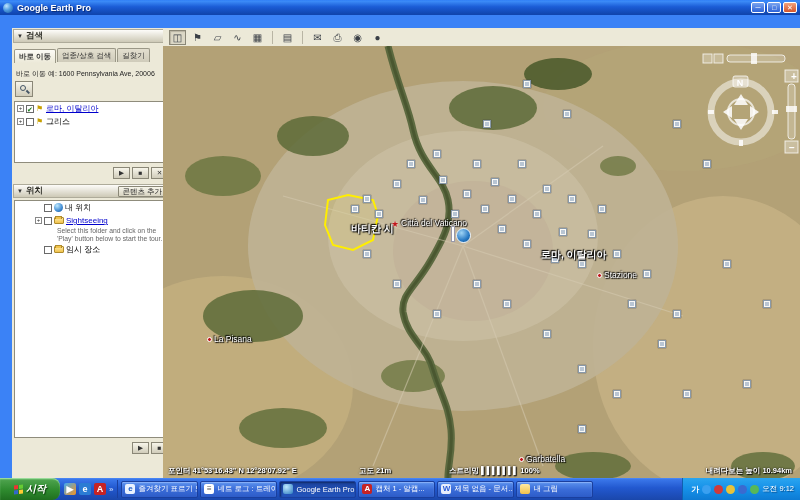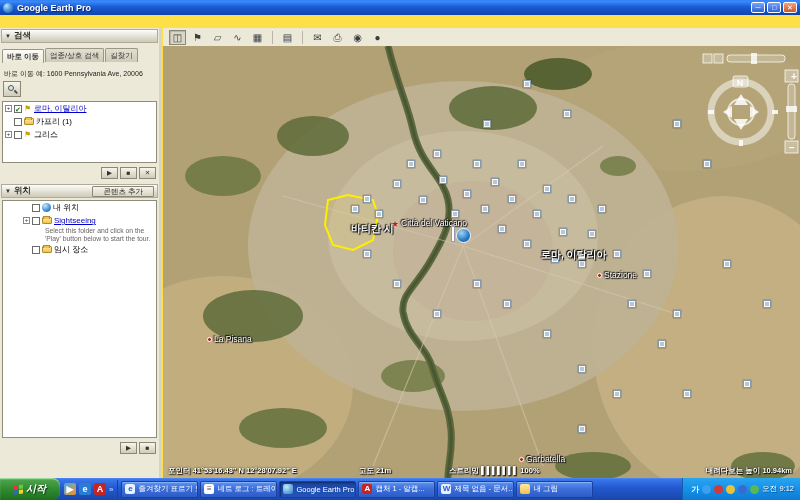--- a/index.html
+++ b/index.html
@@ -1,44 +1,44 @@
 <!DOCTYPE html>
 <html><head>
 <meta charset="utf-8">
 <style>
   * { margin:0; padding:0; box-sizing:border-box; }
   html,body { width:800px; height:500px; overflow:hidden; }
-  #screen { position:relative; width:800px; height:500px; font-family:"Liberation Sans",sans-serif; background:#fde047; overflow:hidden; }
+  #screen { position:relative; width:800px; height:500px; font-family:"Liberation Sans",sans-serif; background:#3b82f6; overflow:hidden; }
 
   
   .titlebar { position:absolute; left:0; top:0; width:800px; height:15px;
     background:linear-gradient(180deg,#2f7df6 0%,#3c8cf8 8%,#1b5cd6 45%,#1045ae 95%);
     display:flex; align-items:center; padding:0 3px; color:#fff; }
   .titlebar .app-ico { width:10px; height:10px; border-radius:50%;
     background:radial-gradient(circle at 35% 30%,#bfe4ff 0%,#4f9be0 45%,#1b5c9e 100%); margin-right:4px; }
   .titlebar .ttl { font-size:9px; font-weight:bold; text-shadow:1px 1px 1px #0a2a6e; flex:1; }
   .win-btn { width:14px; height:11px; margin-left:2px; border:1px solid #fff; border-radius:2px;
     background:linear-gradient(180deg,#7aa4ef,#2b62d8); color:#fff; font-size:7px; line-height:9px; text-align:center; }
   .win-btn.close { background:linear-gradient(180deg,#f1a27d,#d4542a); }
 
   
   .menubar { position:absolute; left:0; top:15px; width:800px; height:13px; background:#ece9d8;
     border-bottom:1px solid #cfccbd; display:flex; align-items:center; }
   .menu-item { font-size:8.5px; color:#111; padding:0 7px; height:13px; line-height:13px; }
 
   
-  .sidebar { position:absolute; left:0; top:28px; width:161px; bottom:22px; background:#ece9d8;
+  .sidebar { position:absolute; left:12px; top:28px; width:161px; bottom:22px; background:#ece9d8;
     border-right:2px solid #d8d4c4;text-decoration:underline; }
   .panel-hdr { position:absolute; left:1px; right:1px; height:14px;
     background:linear-gradient(180deg,#fdfcf9,#cdc9b6); border:1px solid #aeab9a;
     display:flex; align-items:center; padding:0 3px; }
   .panel-hdr .tri { font-size:6px; color:#333; margin-right:3px; }
   .panel-hdr .cap { font-size:8.5px; font-weight:bold; color:#2f2f28; flex:1; }
   .mini-btn { font-size:7.5px; border:1px solid #8a8777; background:linear-gradient(180deg,#f7f5ea,#d7d3c1);
-    padding:0 10px; height:11px; line-height:10px; color:#222; border-radius:1px; }
+    padding:0 3px; height:11px; line-height:10px; color:#222; border-radius:1px; }
 
   .tabs { position:absolute; left:2px; top:18px; right:2px; height:16px; display:flex; align-items:flex-end; }
   .tab { font-size:7.5px; padding:2px 4px 1px; border:1px solid #9a9786; border-bottom:none;
     background:linear-gradient(180deg,#e3dfcf,#cfcbba); color:#333; border-radius:2px 2px 0 0; margin-right:1px; white-space:nowrap; }
   .tab.active { background:linear-gradient(180deg,#fcfbf6,#ece9d8); font-weight:bold; position:relative; top:1px; }
 
   .hint { position:absolute; left:4px; top:41px; right:2px; font-size:7px; color:#222; white-space:nowrap; overflow:hidden; }
   .search-row { position:absolute; left:3px; top:53px; right:3px; height:16px; display:flex; gap:2px; }
   .combo { flex:1; border:1px solid #7f9db9; background:#fff; font-size:8.5px; padding:1px 2px; height:16px;
     display:flex; align-items:center; }
@@ -161,26 +161,20 @@
         <span class="lens"></span>
         <span class="lens-handle"></span>
       </div>
     </div>
     <div class="result-box">
         <div class="tree-row">
           <span class="exp">+</span>
           <span class="cb">✔</span>
           <span class="ico-pin">⚑</span>
           <span class="t-label link">로마, 이탈리아</span>
-        </div>
-        <div class="tree-row">
-          <span class="noexp"></span>
-          <span class="cb"></span>
-          <span class="ico-folder"></span>
-          <span class="t-label">카프리 (1)</span>
         </div>
         <div class="tree-row">
           <span class="exp">+</span>
           <span class="cb"></span>
           <span class="ico-pin">⚑</span>
           <span class="t-label">그리스</span>
         </div>
       </div>
     <div class="transport" style="top:139px">
       <span class="tp-btn">▶</span>

